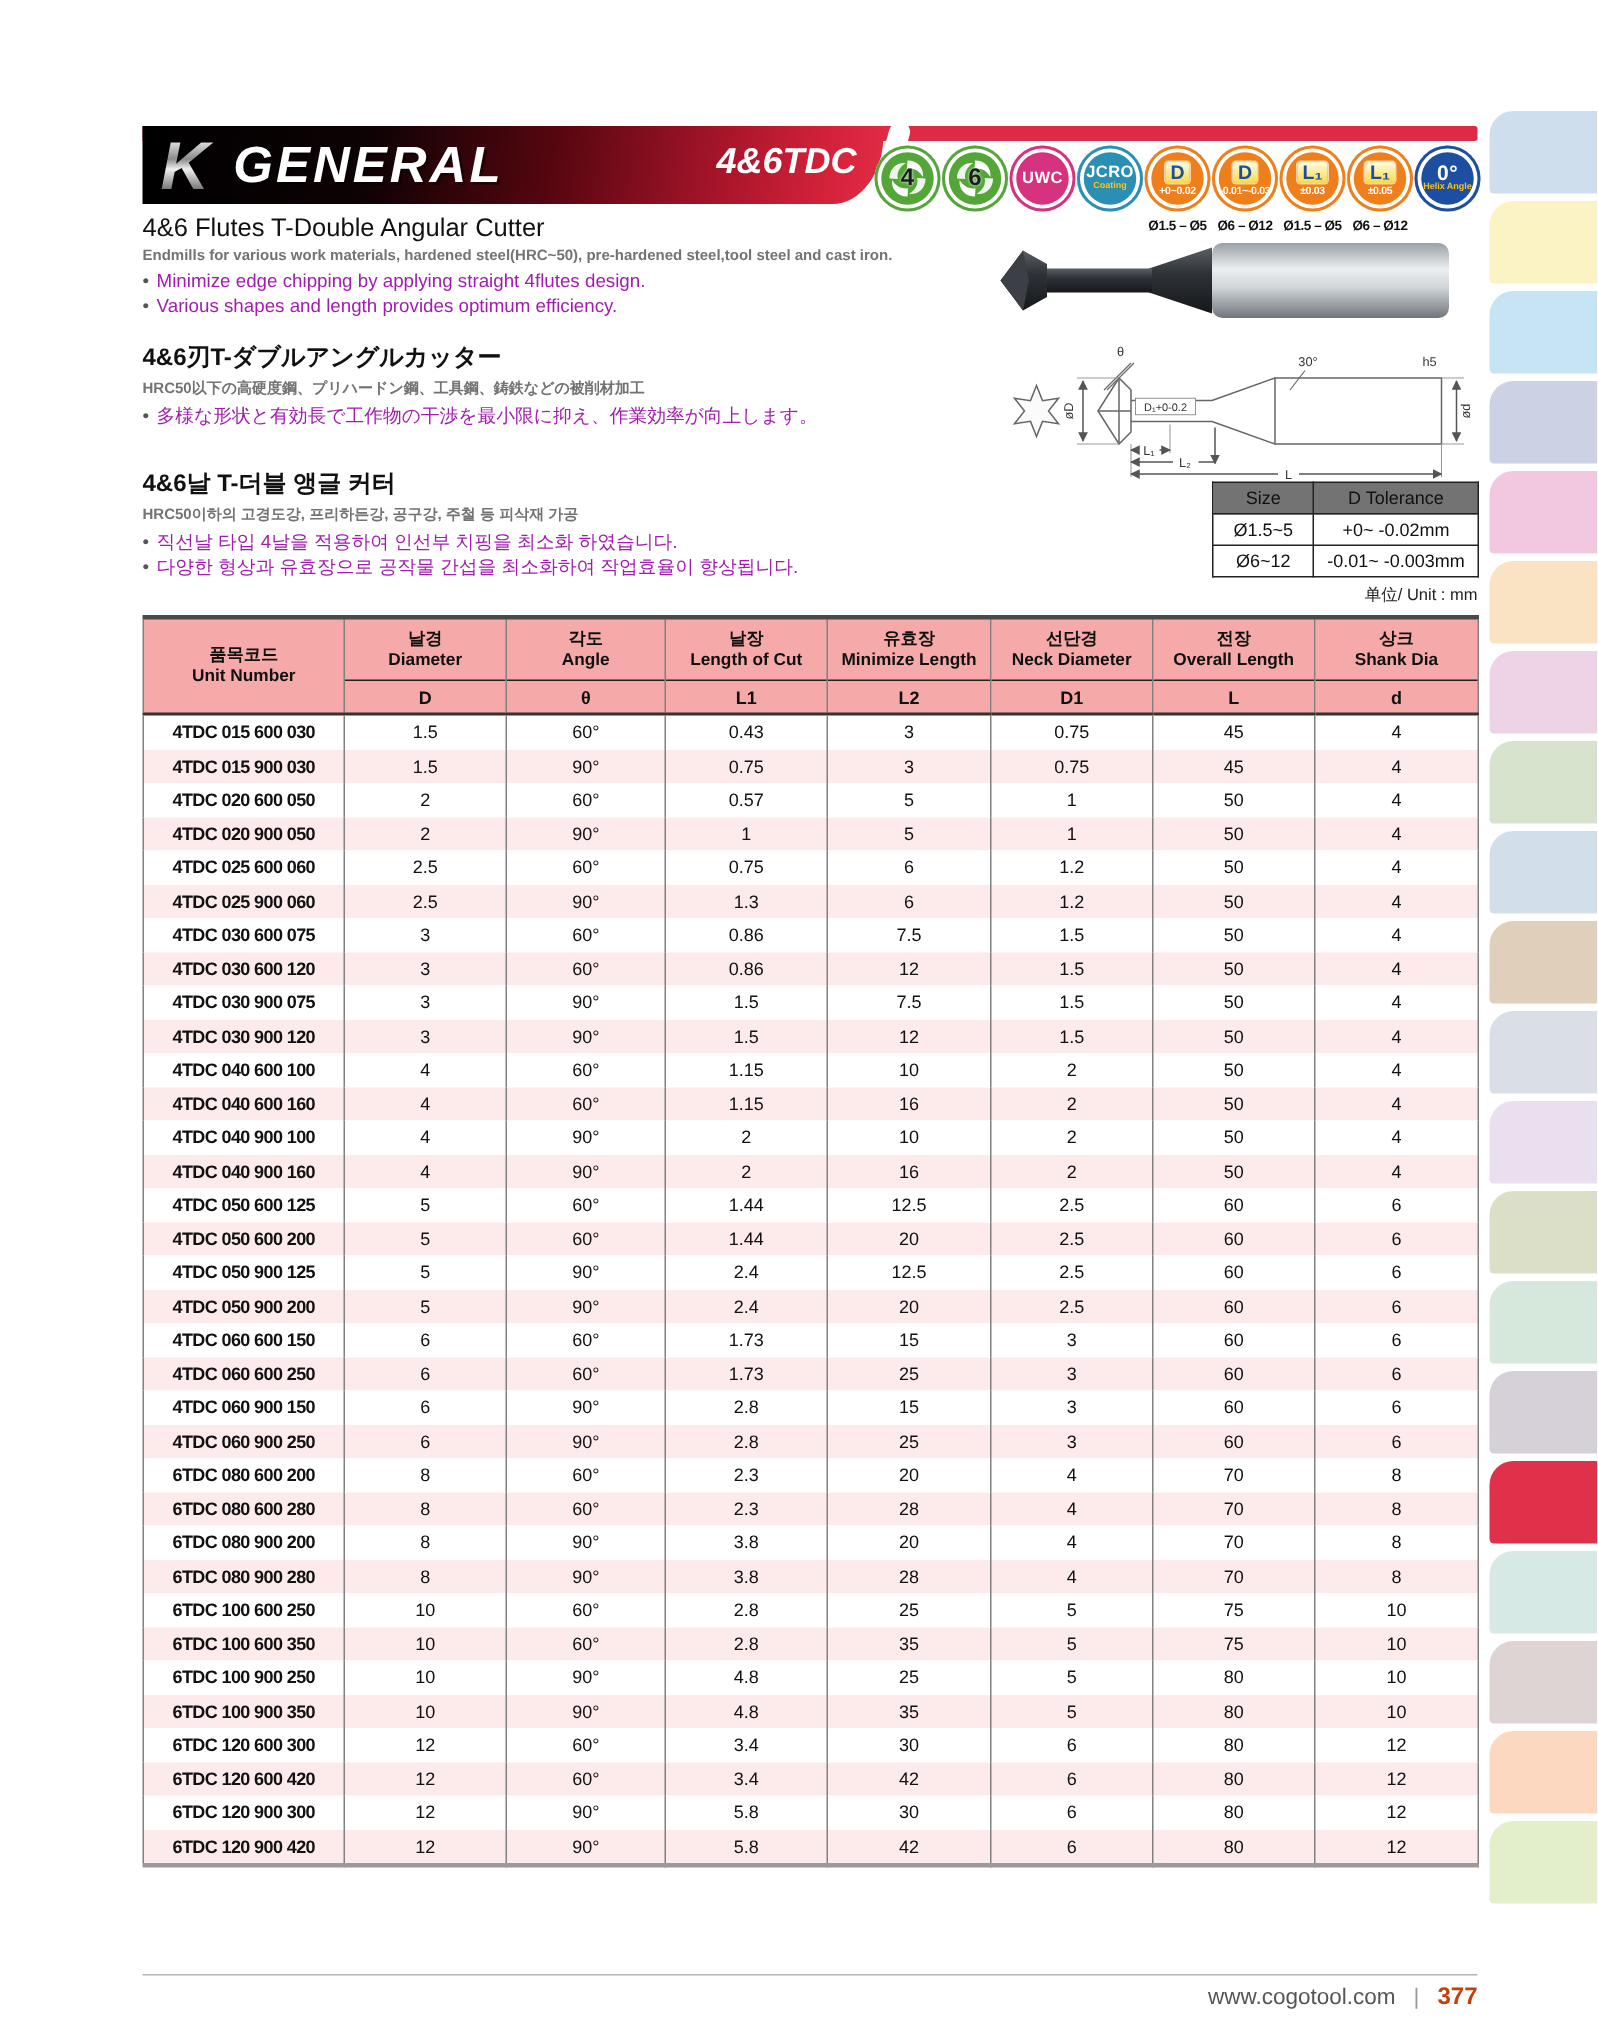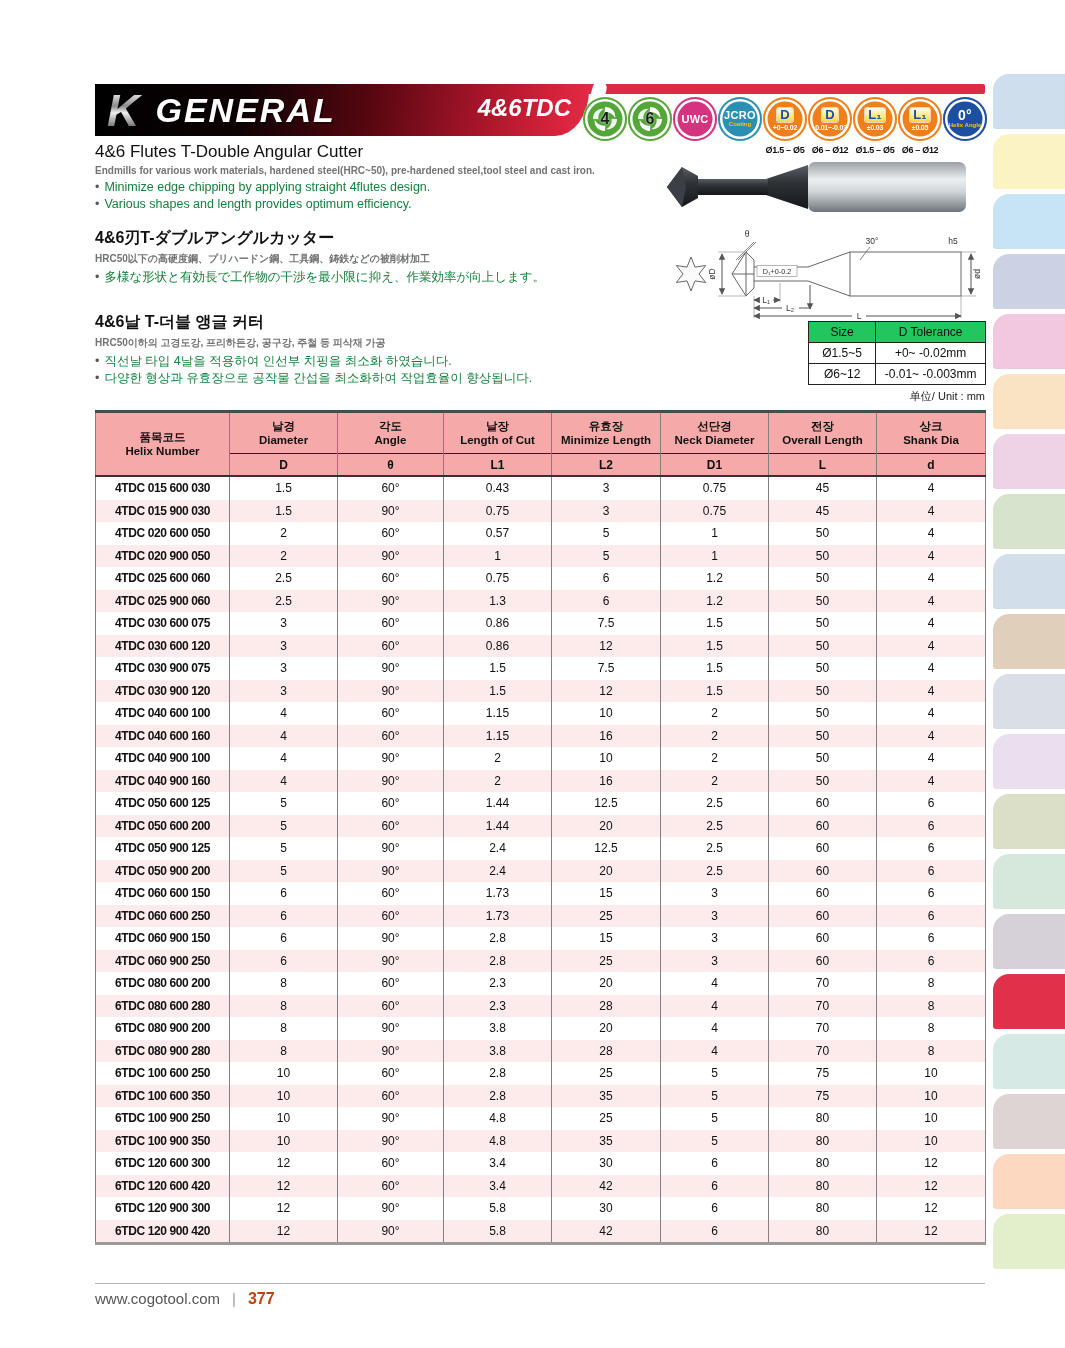--- a/index.html
+++ b/index.html
@@ -35,48 +35,48 @@
       background:linear-gradient(180deg,#fffce3,#f8d948);box-shadow:0 0 0 1px rgba(255,255,255,.65);}
   .dval{font-size:7px;font-weight:800;color:#fff;margin-top:2px;letter-spacing:-.2px;}
   .brange{font-size:9px;font-weight:800;color:#111;margin-top:4px;letter-spacing:-.3px;white-space:nowrap;}
 
   
   .desc{position:absolute;left:95px;width:565px;}
   .desc h2{margin:0 0 3px 0;font-size:17px;font-weight:400;color:#111;}
   .desc h2.b{font-weight:700;font-size:16px;}
   .desc .sub{margin:0 0 3px 0;font-size:10px;font-weight:700;color:#737373;}
   .desc ul{margin:0;padding:0;list-style:none;}
-  .desc li{font-size:12.5px;color:#15803d;line-height:1.35;}
+  .desc li{font-size:12.5px;color:#a21caf;line-height:1.35;}
   .desc li::before{content:"\2022";margin-right:5px;color:#555;}
 
   
   .tool-fig{position:absolute;left:658px;top:156px;}
 
   
   .tol-table{position:absolute;left:808px;top:321px;width:178px;border-collapse:collapse;}
   .tol-table th,.tol-table td{border:1px solid #222;font-size:12px;height:20px;text-align:center;padding:0;}
-  .tol-table th{background:#22c55e;font-weight:400;}
+  .tol-table th{background:#737373;font-weight:400;}
   .unit{position:absolute;right:80px;top:389px;font-size:11px;color:#222;}
 
   
   .main-table{position:absolute;left:95px;top:410px;width:890px;border-collapse:collapse;table-layout:fixed;
       border-top:3px solid #4a4a4a;border-bottom:3px solid #9a9a9a;}
   .main-table th,.main-table td{border-left:1px solid #808080;padding:0;text-align:center;vertical-align:middle;}
   .main-table th:last-child,.main-table td:last-child{border-right:1px solid #808080;}
   .main-table thead th{background:#f5a9a9;color:#111;}
   .hcell{height:40px;font-size:11.5px;font-weight:700;line-height:1.25;}
   th.sym{height:21px;font-size:12px;font-weight:700;border-top:1px solid #222;border-bottom:2px solid #333;}
   th.span2{border-bottom:2px solid #333;font-size:11.5px;font-weight:700;line-height:1.25;}
   .main-table tbody td{height:22.5px;font-size:12px;color:#111;background:#fff;}
   .main-table tbody tr:nth-child(even) td{background:#fdeaea;}
   td.ord{font-weight:700;font-size:12.5px;letter-spacing:-.4px;}
 
   
-  .footer{position:absolute;left:95px;top:1283px;width:890px;border-top:1.5px solid #b5b5b5;
-      padding-top:6px;display:flex;align-items:baseline;gap:12px;}
+  .footer{position:absolute;left:95px;top:1316px;width:890px;border-top:1.5px solid #b5b5b5;
+      padding-top:6px;display:flex;justify-content:flex-end;align-items:baseline;gap:12px;}
   .url{font-size:15px;color:#555;}
   .sep{font-size:15px;color:#999;}
   .pageno{font-size:16px;font-weight:700;color:#c2410c;}
 
   
   .side-tab{position:absolute;right:0;width:72px;height:55px;border-radius:16px 0 0 3px;}
 </style>
 </head>
 <body>
 
@@ -270,21 +270,21 @@
         <col style="width:108px">
       <col style="width:109px">
         <col style="width:108px">
         <col style="width:108px">
         <col style="width:109px">
     </colgroup>
     <thead>
       <tr>
         <th class="span2" rowspan="2">
           <div>품목코드</div>
-            <div>Helix Number</div>
+            <div>Unit Number</div>
         </th>
         <th class="hcell">
           <div>날경</div>
             <div>Diameter</div>
           </th>
         <th class="hcell">
           <div>각도</div>
             <div>Angle</div>
           </th>
         <th class="hcell">

